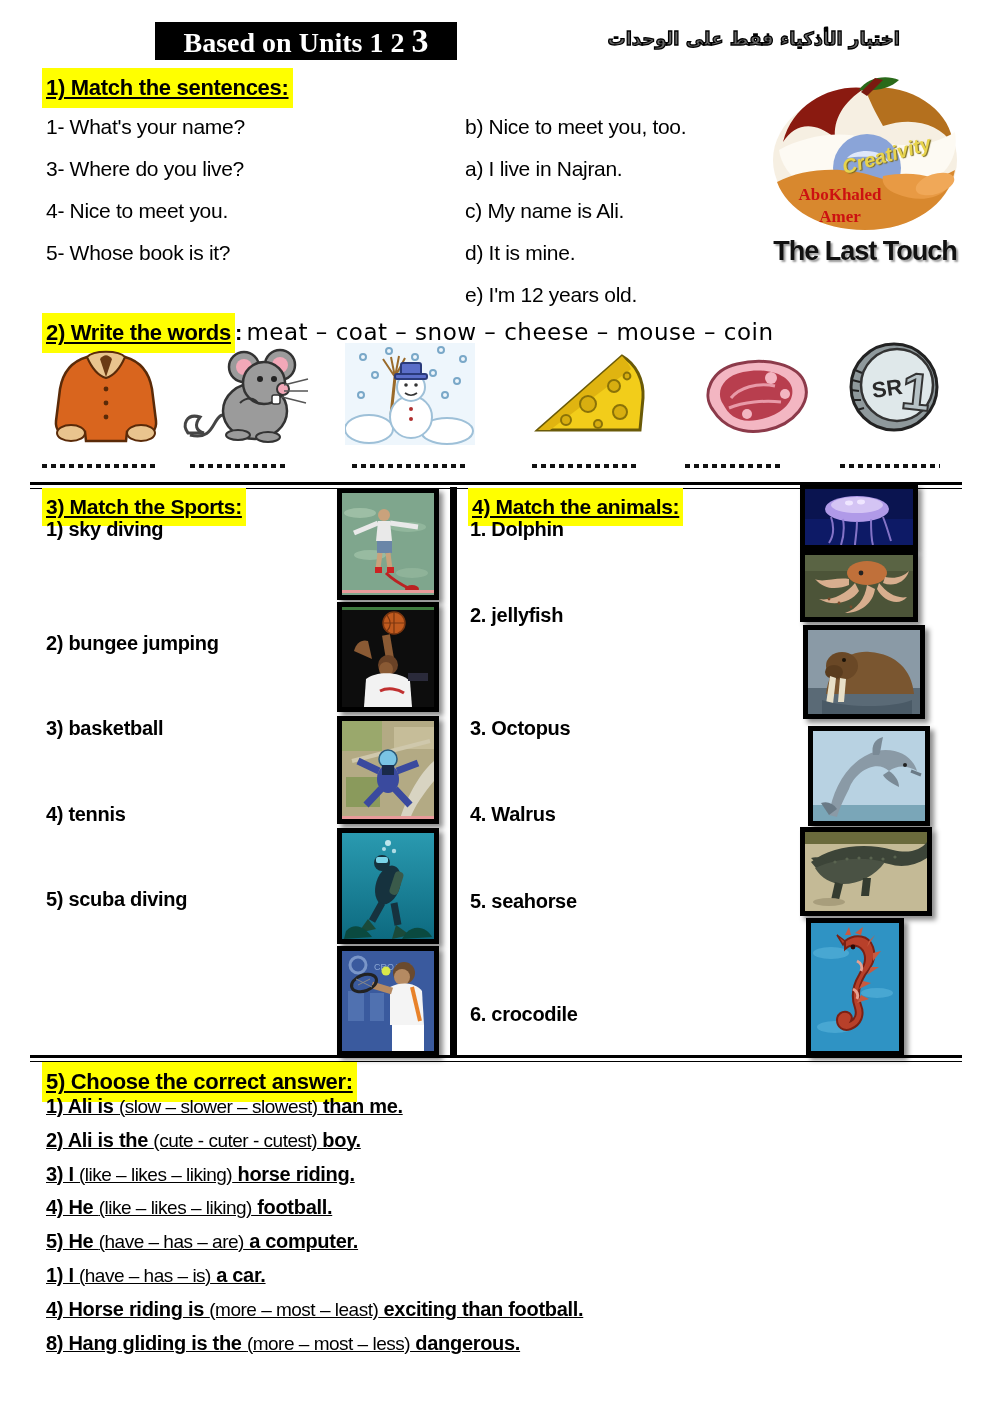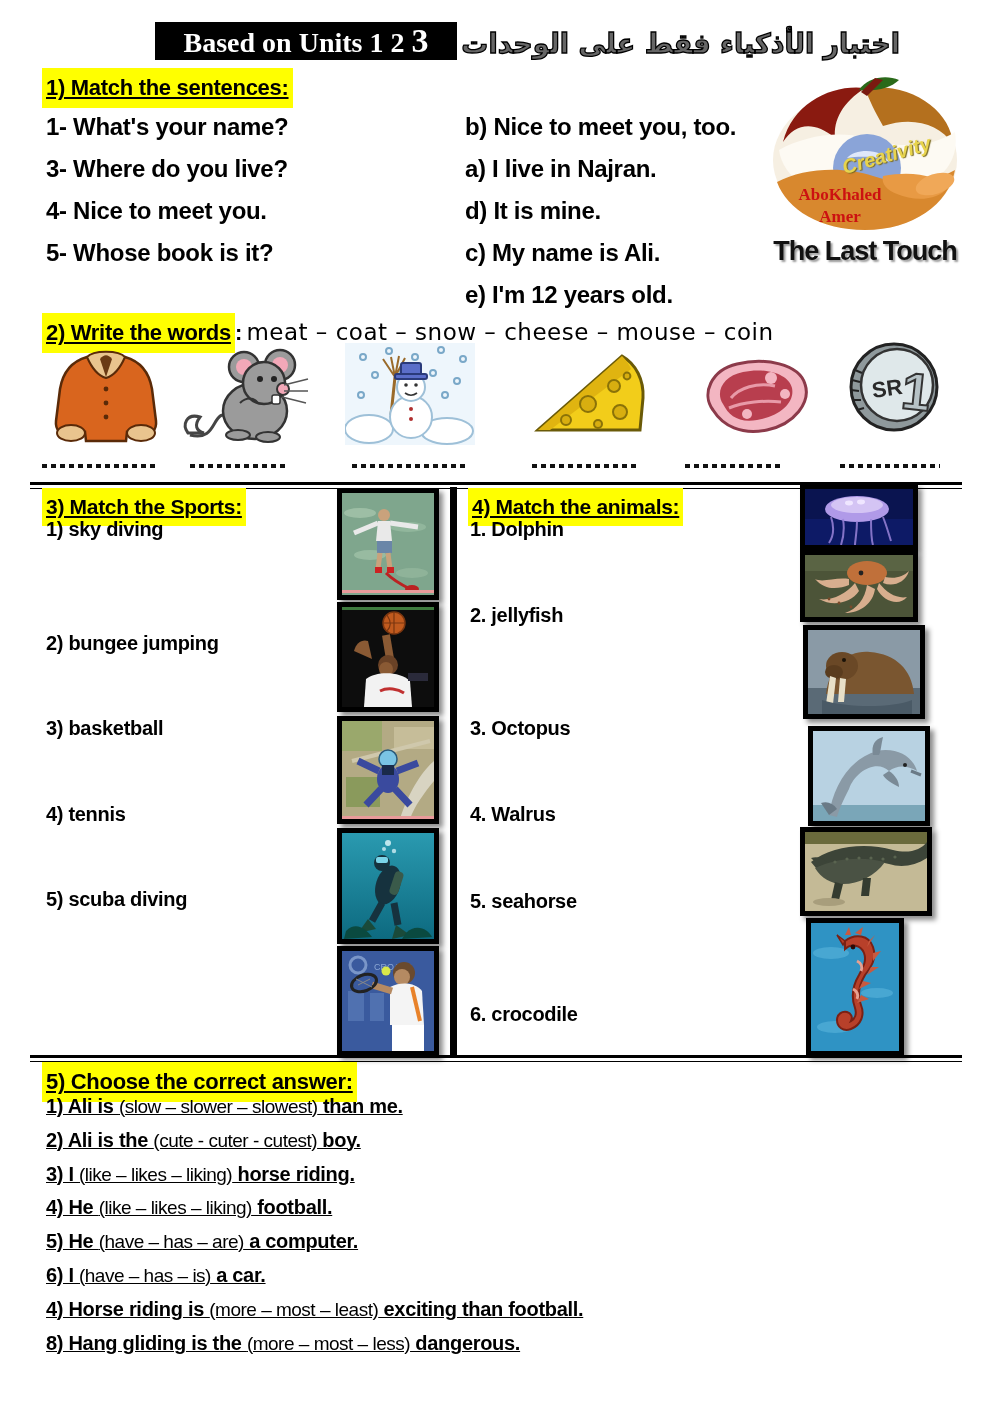--- a/index.html
+++ b/index.html
@@ -11,21 +11,21 @@
   .title-box {
     position:absolute; left:155px; top:22px; width:302px; height:38px;
     background:#000; color:#fff; text-align:center;
     font-family:"Liberation Serif", serif; font-weight:bold;
     font-size:28px; line-height:38px; white-space:nowrap;
   }
   .title-box .big3 { font-size:34px; }
   .arabic-title {
     position:absolute; left:462px; top:28px; width:438px; height:36px;
     direction:rtl; text-align:right; font-family:"DejaVu Sans", sans-serif;
-    font-weight:bold; font-size:27px; color:#666;
+    font-weight:bold; font-size:18px; color:#666;
     -webkit-text-stroke:1.3px #000; letter-spacing:2px; white-space:nowrap;
   }
   
   .logo { position:absolute; left:763px; top:72px; width:204px; height:200px; }
   .logo svg { position:absolute; left:0; top:0; }
   .logo-creativity {
     position:absolute; left:78px; top:72px; transform:rotate(-16deg);
     color:#e8d44d; font-style:italic; font-weight:bold; font-size:20px;
     text-shadow:1px 1px 1px #7a6a20; white-space:nowrap;
   }
@@ -39,21 +39,21 @@
     font-weight:bold; font-size:27px; letter-spacing:-1px; color:#111;
     text-shadow:2px 2px 2px #9a9a9a; white-space:nowrap;
   }
   
   .hl {
     display:inline-block; background:#ffff00; font-weight:bold;
     font-size:22px; text-decoration:underline; padding:7px 4px;
     letter-spacing:-0.3px; white-space:nowrap;
   }
   .lbl { position:absolute; font-weight:bold; font-size:20px; letter-spacing:-0.3px; white-space:nowrap; }
-  .col-list { position:absolute; font-weight:bold; font-size:24px; line-height:42px; letter-spacing:-0.3px; white-space:nowrap; }
+  .col-list { position:absolute; font-weight:normal; font-size:21px; line-height:42px; letter-spacing:-0.3px; white-space:nowrap; }
   
   .s2-head { position:absolute; left:42px; top:313px; white-space:nowrap; }
   .s2-words { font-size:23px; font-weight:normal; letter-spacing:0.5px; font-family:"DejaVu Sans", sans-serif; }
   .img-box { position:absolute; }
   .dash {
     position:absolute; top:464px; height:4px;
     background:repeating-linear-gradient(90deg,#111 0 5px,transparent 5px 9px);
   }
   
   .hr2 { position:absolute; left:30px; width:932px; height:3px;
@@ -104,22 +104,22 @@
   <div class="lbl" style="left:42px; top:68px;"><span class="hl">1) Match the sentences:</span></div>
   <div class="col-list" style="left:46px; top:106px;">
     <div>1- What's your name?</div>
     <div>3- Where do you live?</div>
     <div>4- Nice to meet you.</div>
     <div>5- Whose book is it?</div>
   </div>
   <div class="col-list" style="left:465px; top:106px;">
     <div>b) Nice to meet you, too.</div>
     <div>a) I live in Najran.</div>
+    <div>c) My name is Ali.</div>
     <div>d) It is mine.</div>
-    <div>c) My name is Ali.</div>
     <div>e) I'm 12 years old.</div>
   </div>
 
   <div class="s2-head">
     <span class="hl">2) Write the words</span><span class="s5-bold" style="font-size:22px;">:</span>
     <span class="s2-words">meat – coat – snow – cheese – mouse – coin</span>
   </div>
 
   <div class="img-box" style="left:45px; top:345px;">
     <svg width="122" height="102" viewBox="0 0 122 102">
@@ -442,18 +442,18 @@
 
   <div class="hr2" style="top:1055px;"></div>
 
   <div class="lbl" style="left:42px; top:1062px;"><span class="hl">5) Choose the correct answer:</span></div>
   <div class="s5-list">
     <div class="s5-row"><span class="s5-bold">1) Ali is </span><span class="s5-opt">(slow – slower – slowest)</span><span class="s5-bold"> than me.</span></div>
     <div class="s5-row"><span class="s5-bold">2) Ali is the </span><span class="s5-opt">(cute - cuter - cutest)</span><span class="s5-bold"> boy.</span></div>
     <div class="s5-row"><span class="s5-bold">3) I </span><span class="s5-opt">(like – likes – liking)</span><span class="s5-bold"> horse riding.</span></div>
     <div class="s5-row"><span class="s5-bold">4) He </span><span class="s5-opt">(like – likes – liking)</span><span class="s5-bold"> football.</span></div>
     <div class="s5-row"><span class="s5-bold">5) He </span><span class="s5-opt">(have – has – are)</span><span class="s5-bold"> a computer.</span></div>
-    <div class="s5-row"><span class="s5-bold">6) I </span><span class="s5-opt">(have – has – is)</span><span class="s5-bold"> a car.</span></div>
+    <div class="s5-row"><span class="s5-bold">1) I </span><span class="s5-opt">(have – has – is)</span><span class="s5-bold"> a car.</span></div>
     <div class="s5-row"><span class="s5-bold">4) Horse riding is </span><span class="s5-opt">(more – most – least)</span><span class="s5-bold"> exciting than football.</span></div>
     <div class="s5-row"><span class="s5-bold">8) Hang gliding is the </span><span class="s5-opt">(more – most – less)</span><span class="s5-bold"> dangerous.</span></div>
   </div>
 
 </div>
 
 </body></html>

